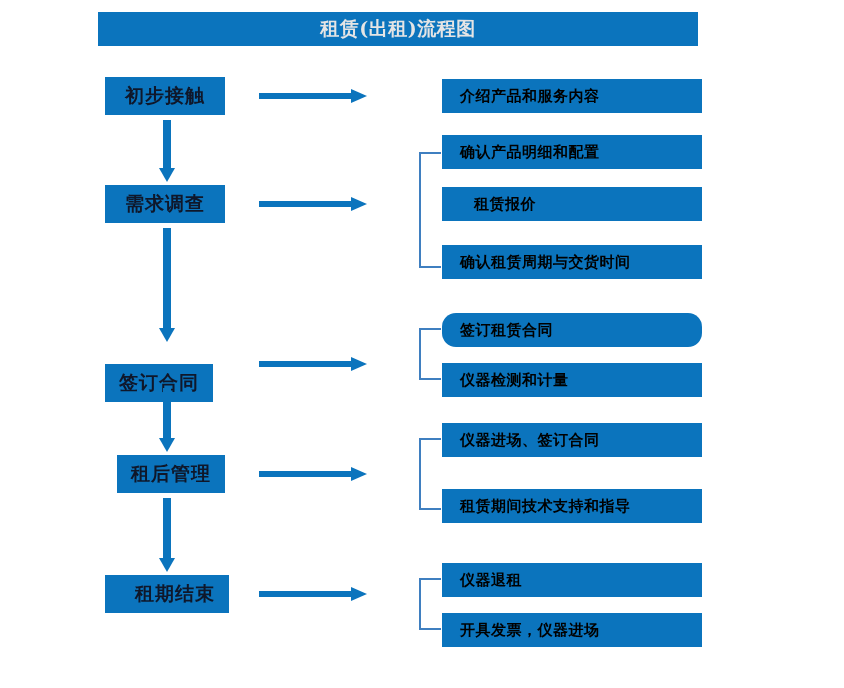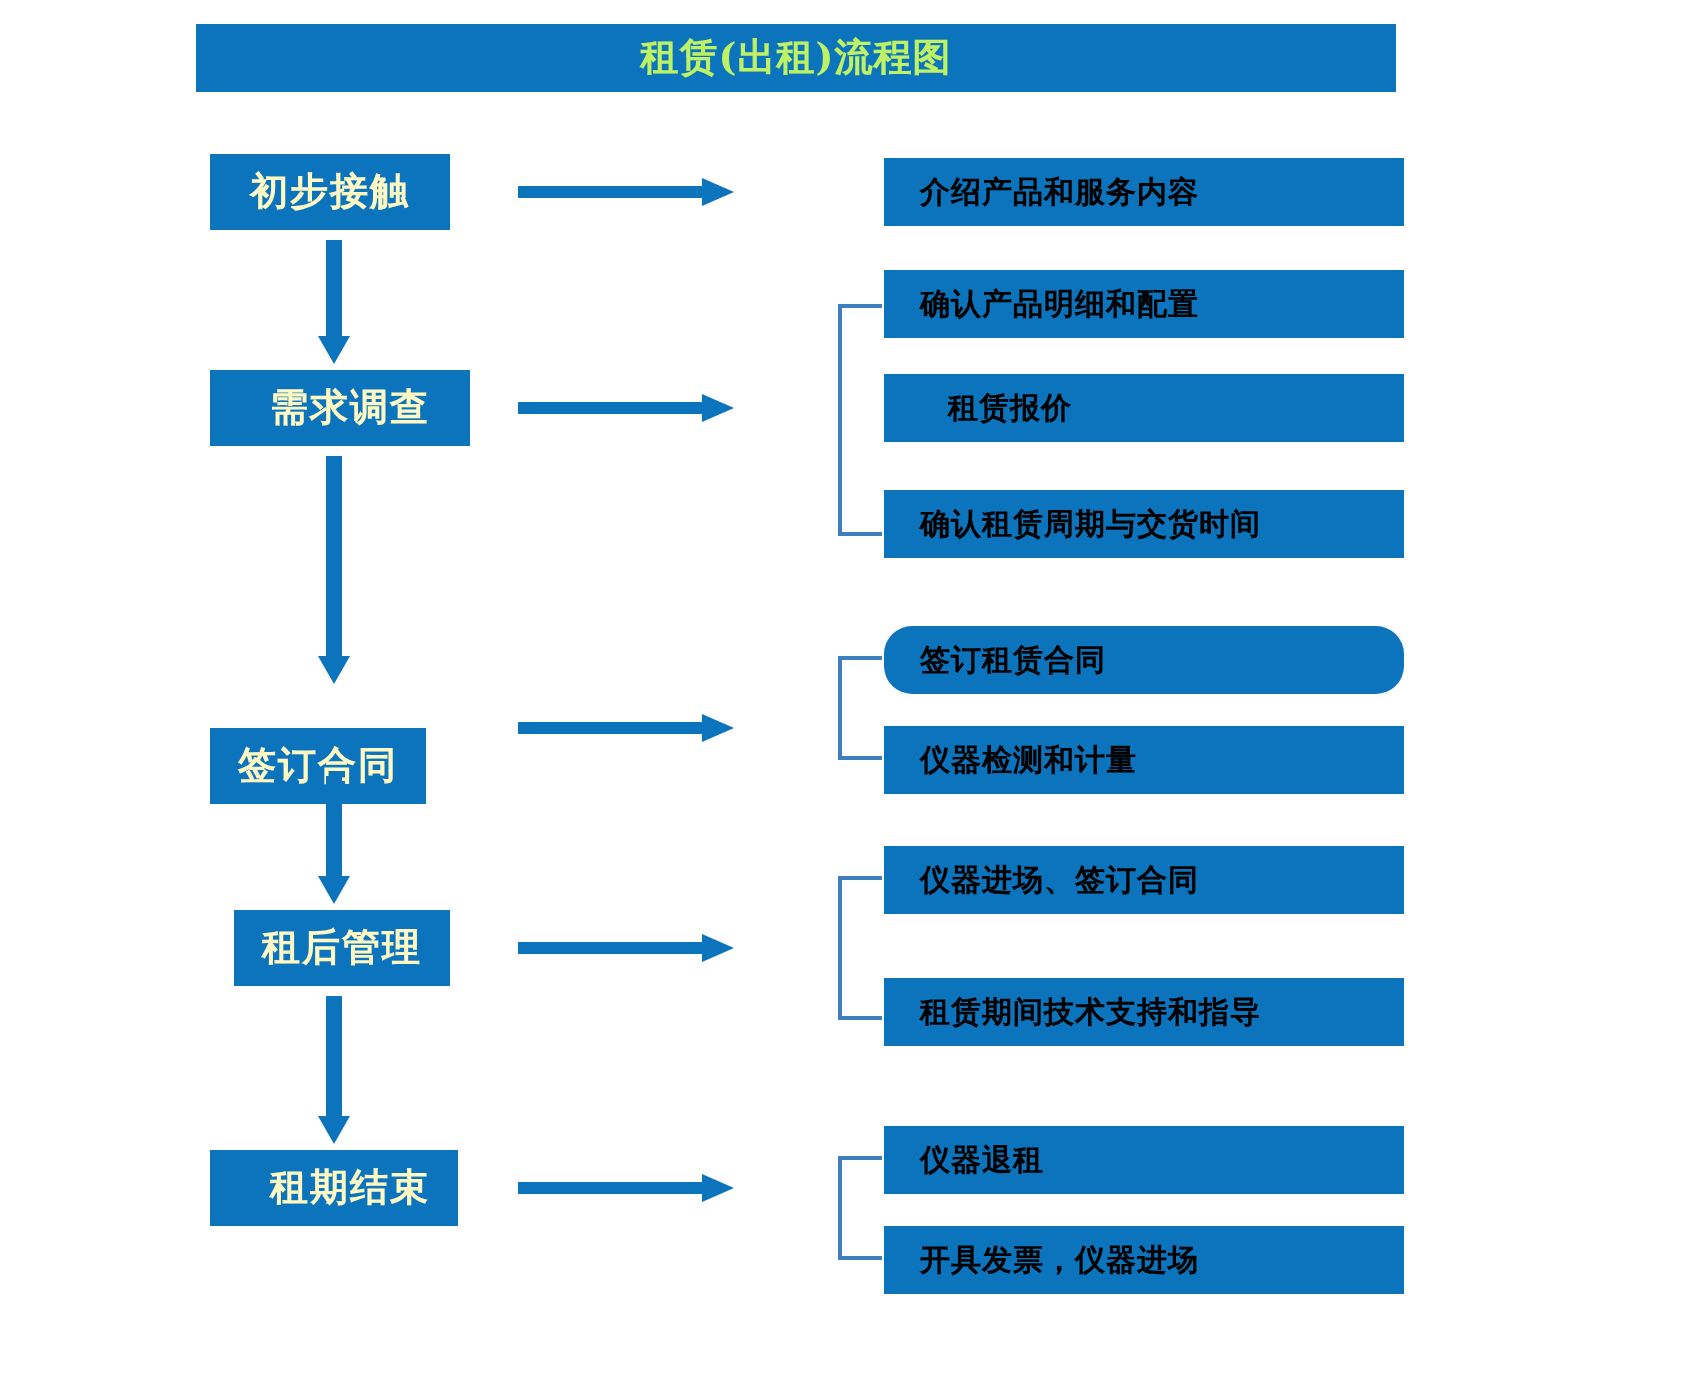--- a/index.html
+++ b/index.html
@@ -19,35 +19,35 @@
   }
 
   
   .title-bar {
     position: absolute;
     left: 98px;
     top: 12px;
     width: 600px;
     height: 34px;
     background: #0b74bd;
-    color: #bef264;
+    color: #e5e5e5;
     font-size: 19px;
     font-weight: bold;
     display: flex;
     align-items: center;
     justify-content: center;
     letter-spacing: 0.5px;
   }
 
   
   .stage-box {
     position: absolute;
     height: 38px;
     background: #0b74bd;
-    color: #fef9c3;
+    color: #0f172a;
     font-size: 19px;
     font-weight: bold;
     display: flex;
     align-items: center;
     justify-content: center;
     letter-spacing: 1px;
   }
 
   
   .detail-box {
@@ -129,21 +129,21 @@
 </style>
 </head>
 <body>
 
 <div id="canvas">
 
   <div class="title-bar">租赁(出租)流程图</div>
 
   <div class="stage-box" style="left:105px; top:77px; width:120px;">初步接触</div>
 
-  <div class="stage-box" style="left:105px; top:185px; width:120px;padding-left:10px;">需求调查</div>
+  <div class="stage-box" style="left:105px; top:185px; width:120px;">需求调查</div>
 
   <div class="stage-box" style="left:105px; top:364px; width:108px;">签订合同</div>
 
   <div class="stage-box" style="left:105px; top:455px; width:108px;margin-left:12px;">租后管理</div>
 
   <div class="stage-box" style="left:105px; top:575px; width:108px;padding-left:16px;">租期结束</div>
 
   <div class="v-arrow" style="top:120px; height:62px;">
     <span class="shaft" style="height:48px;"></span>
     <span class="head" style="top:48px;"></span>

